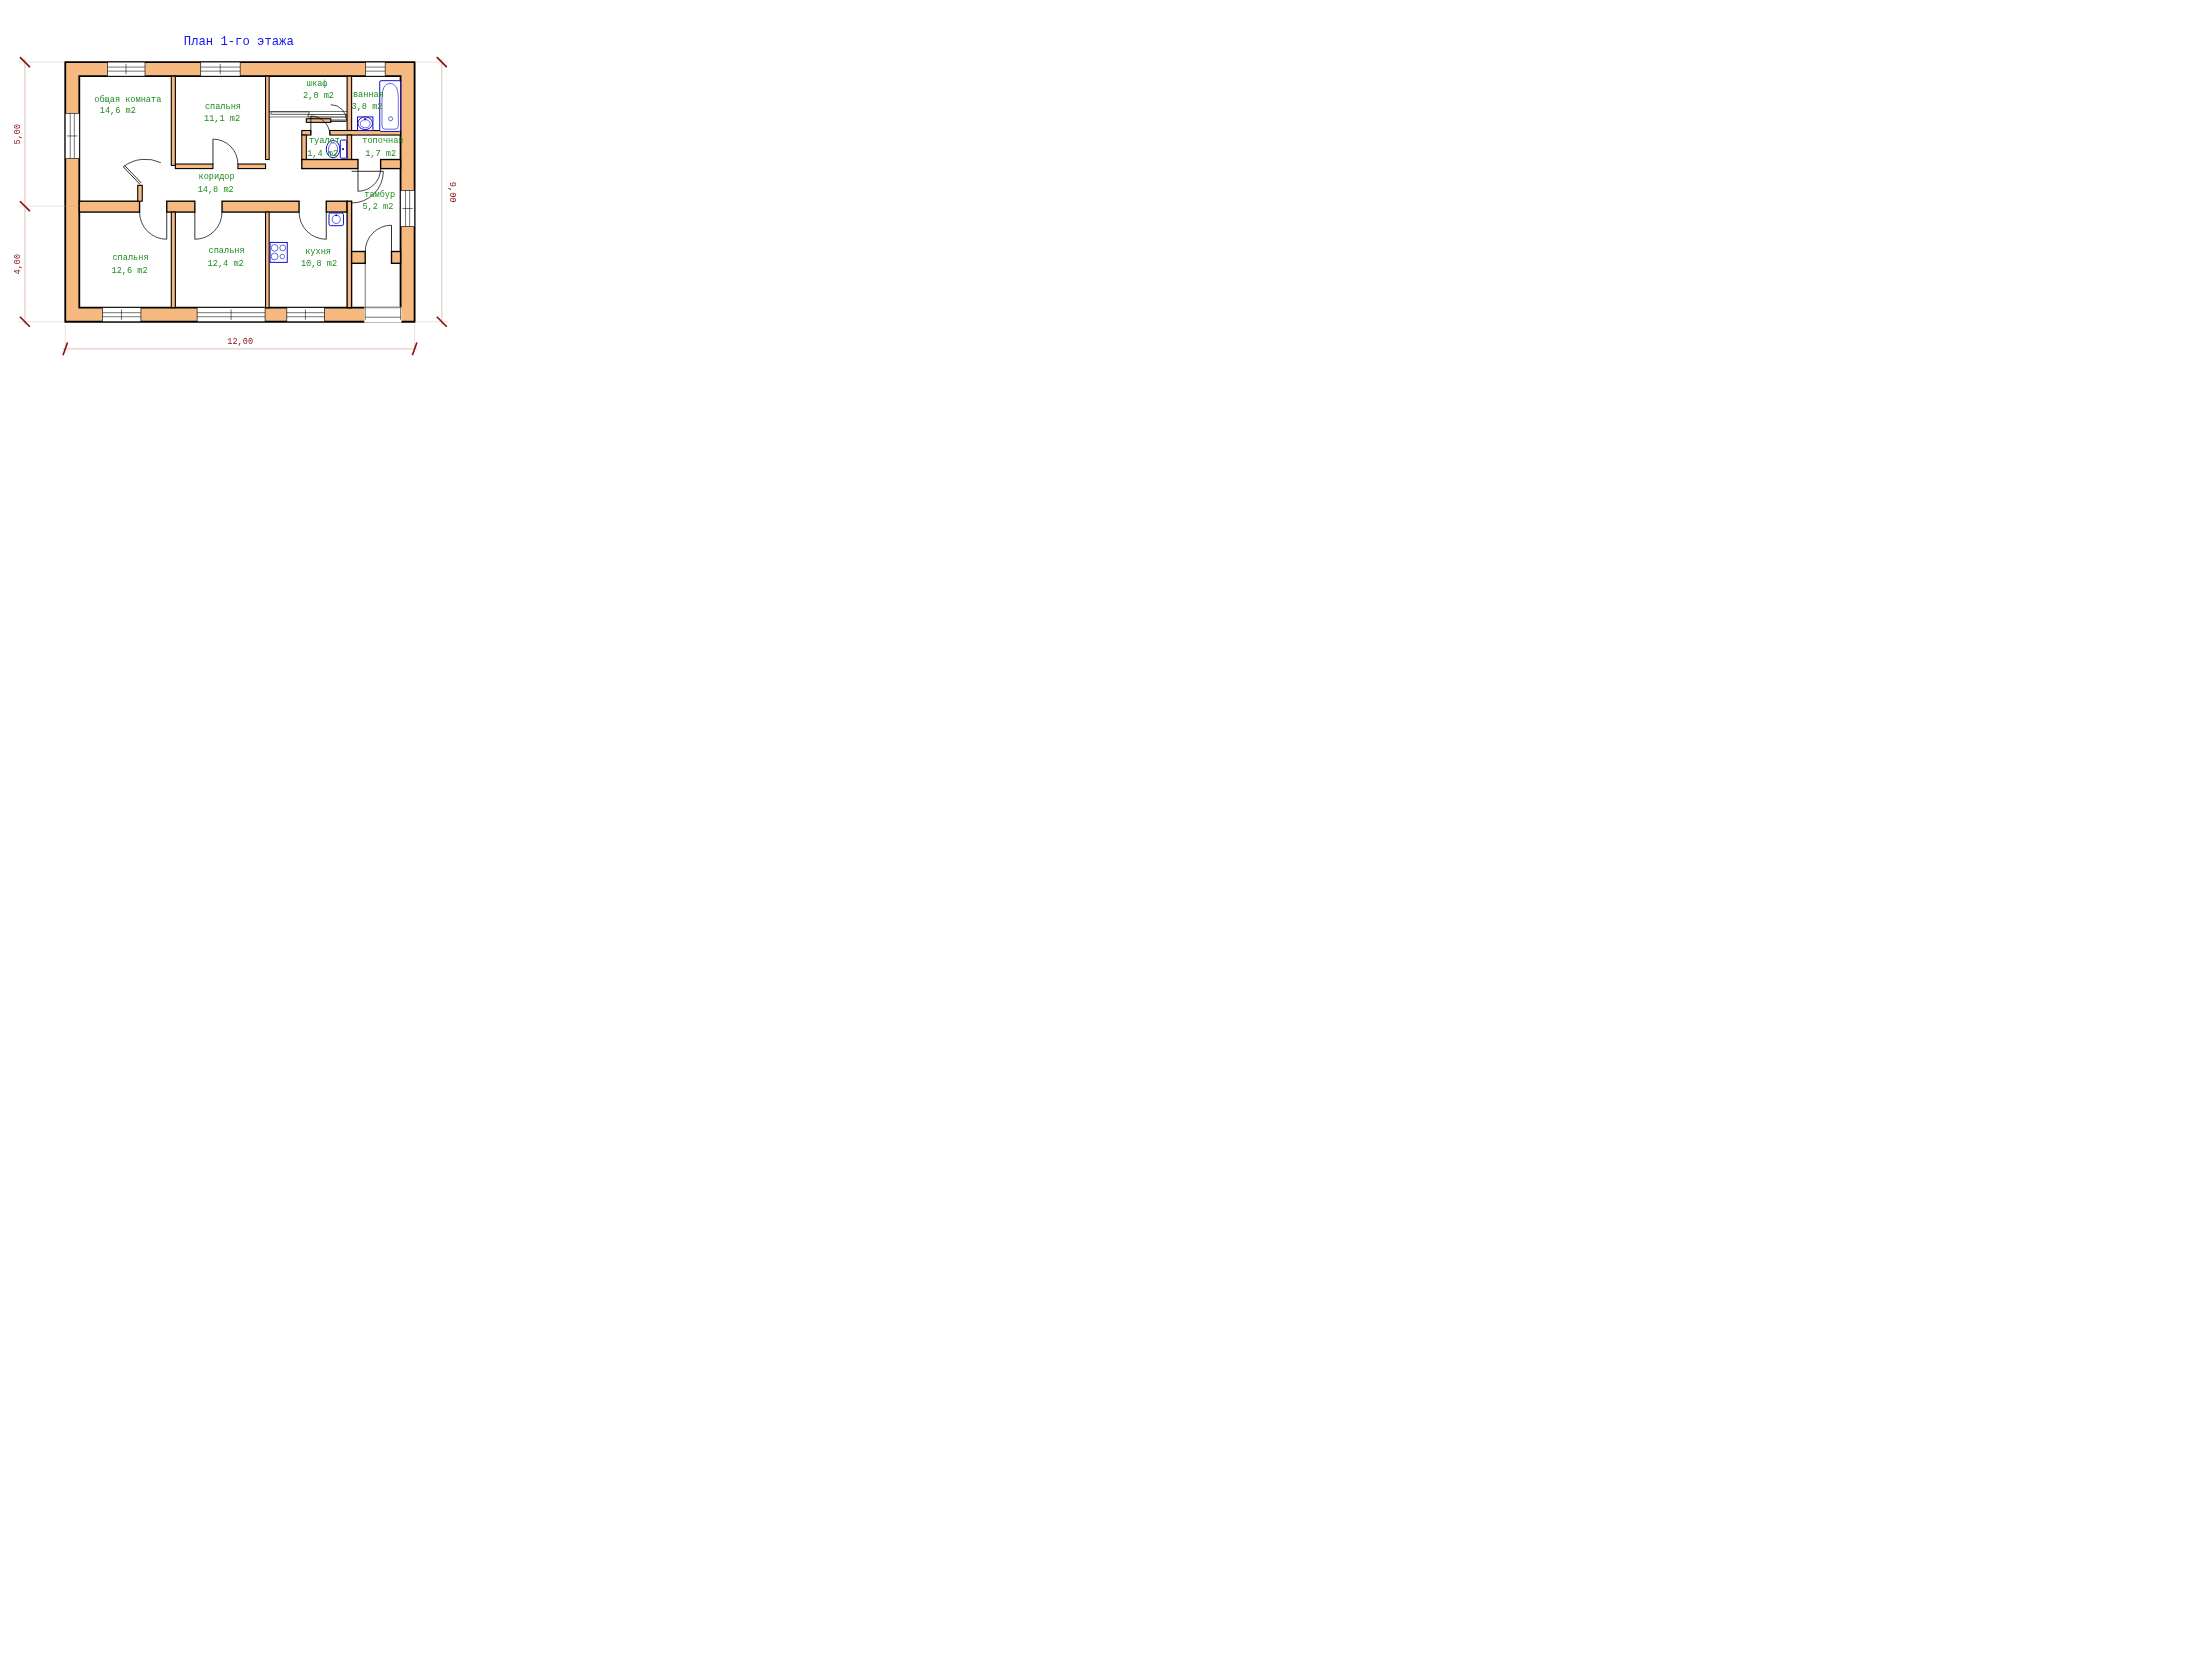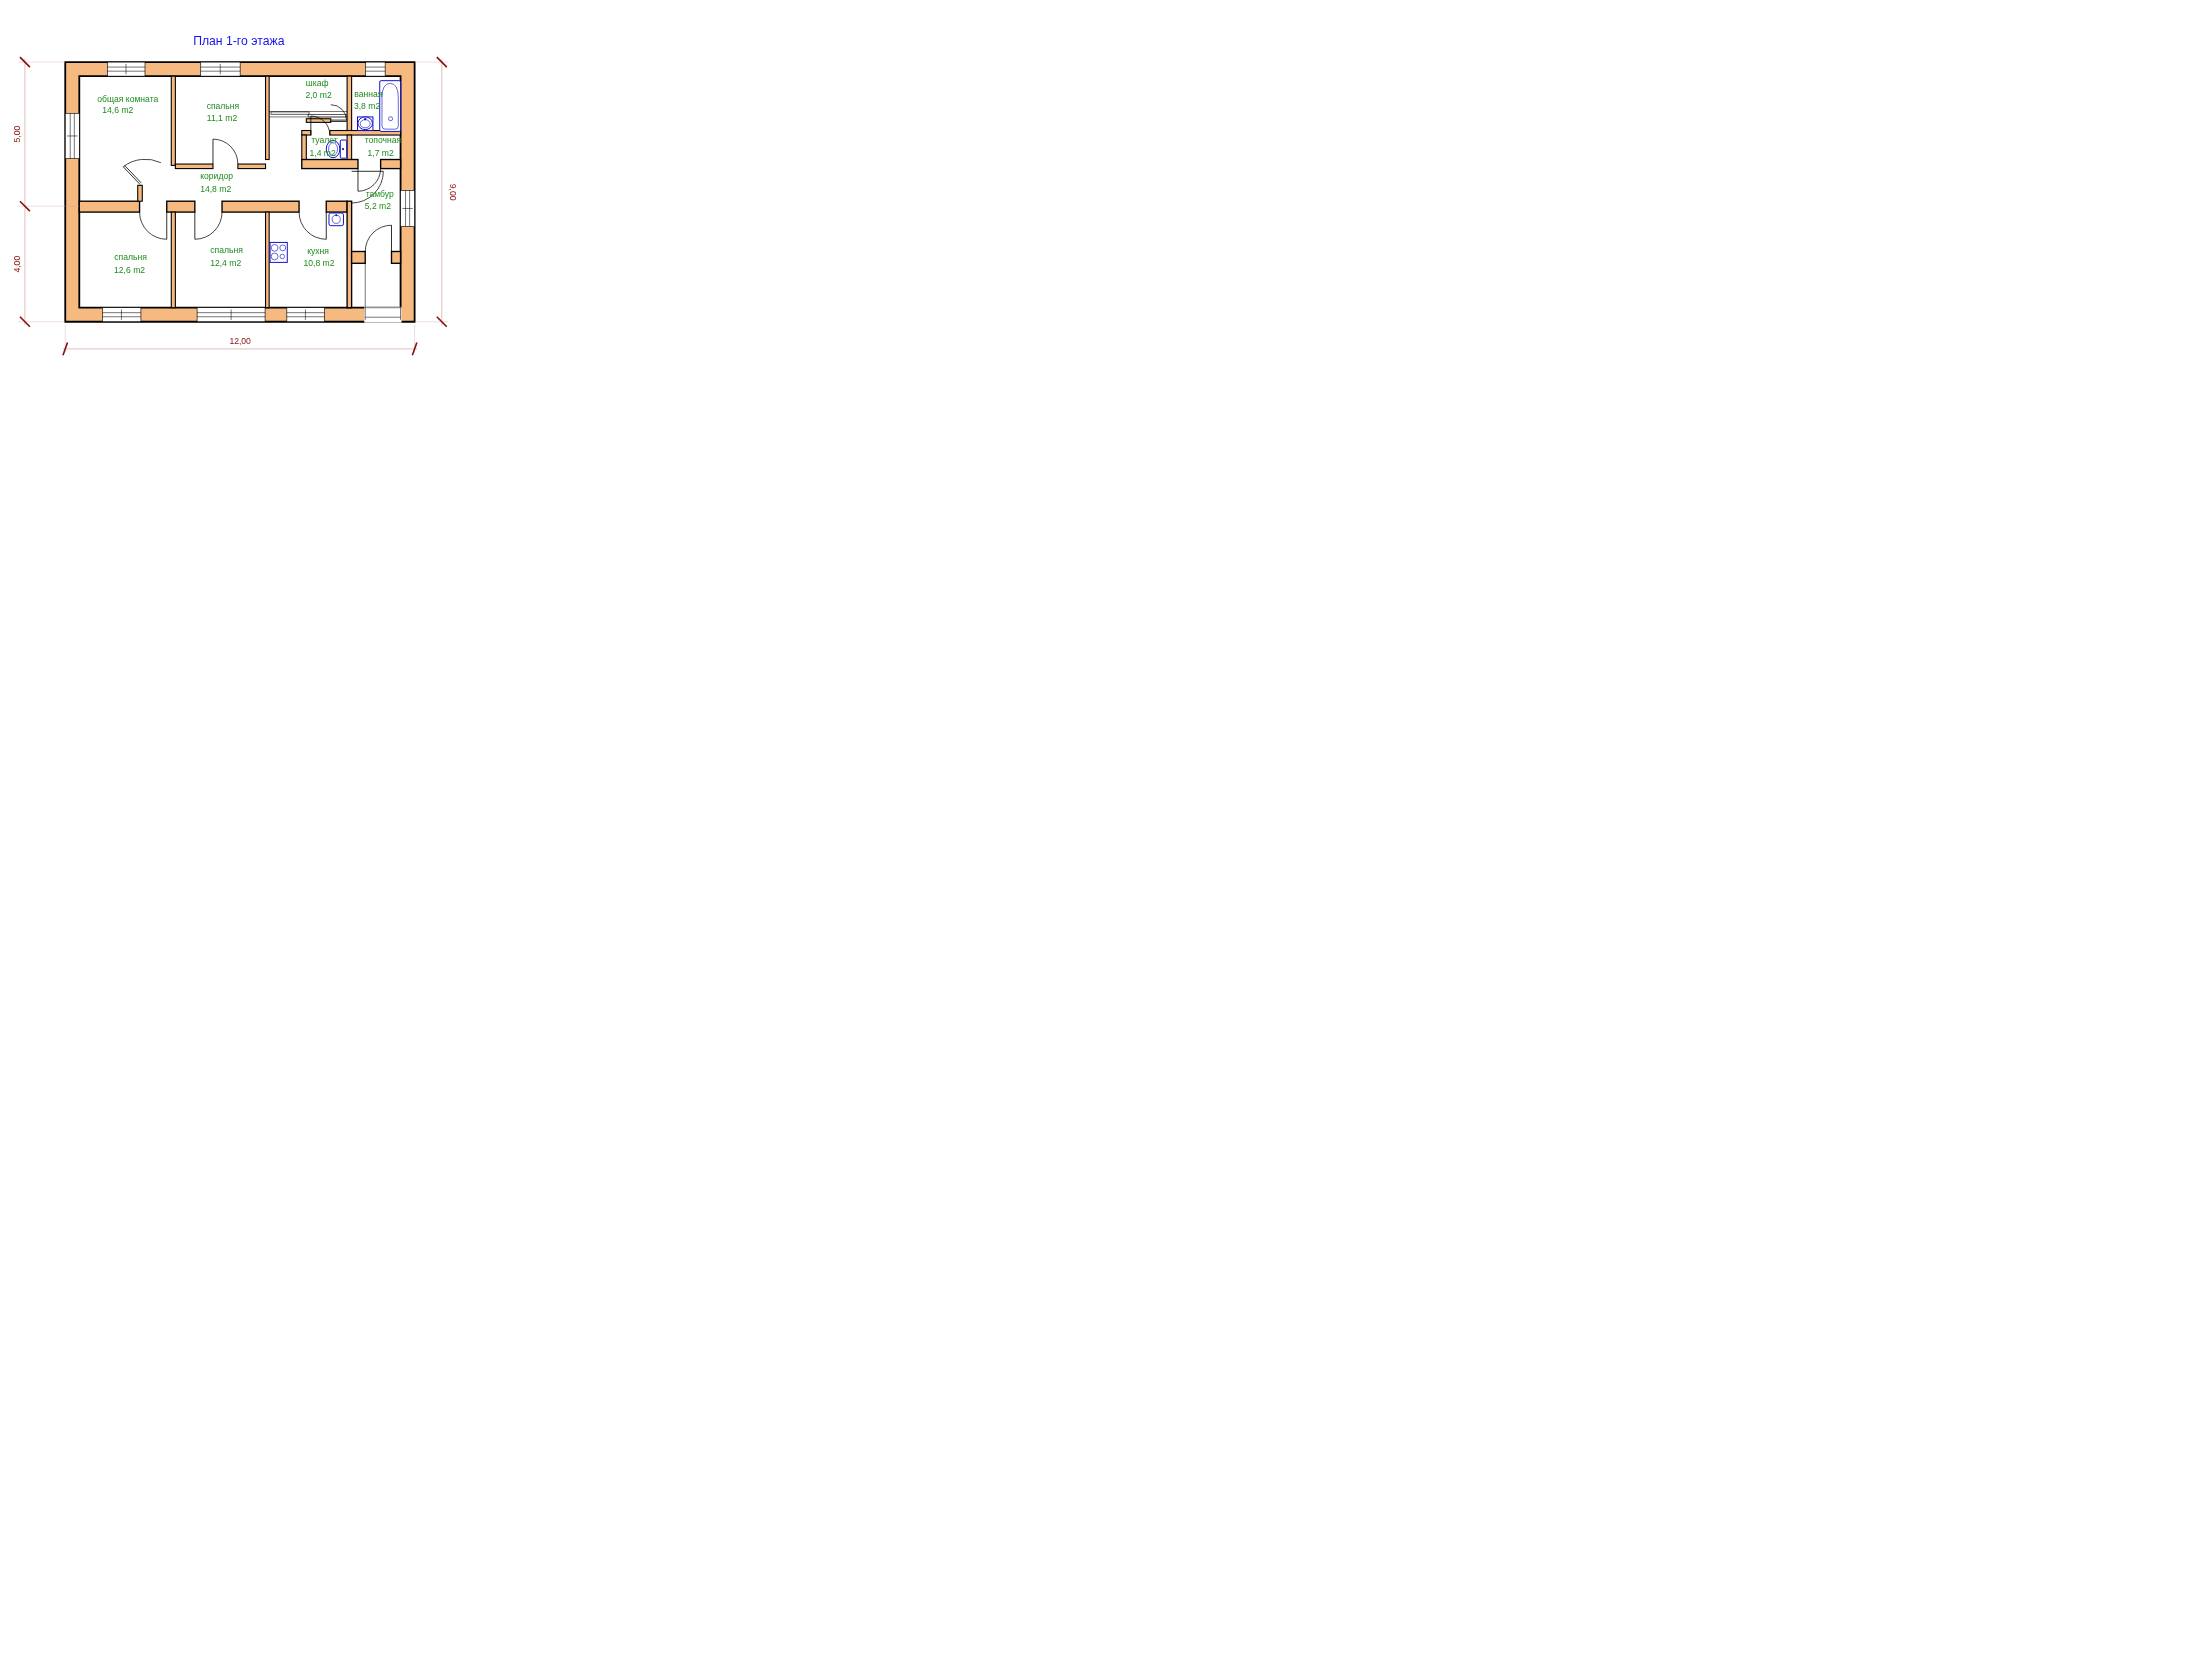--- a/index.html
+++ b/index.html
@@ -1,17 +1,17 @@
 <!DOCTYPE html>
 <html style="font-size:7.3px"><head>
 <meta charset="utf-8">
 <style>
   html,body{margin:0;padding:0;background:#ffffff;}
   #stage{position:relative;width:551px;height:416px;background:#fff;overflow:hidden;
-         font-family:Liberation Sans, sans-serif;}
+         font-family:Liberation Mono, monospace;}
   svg{position:absolute;left:0;top:0;}
   .wall{fill:#F6BA80;stroke:#000000;stroke-width:3;}
   .wall-ext{fill:#F6BA80;stroke:#000000;stroke-width:4;fill-rule:evenodd;}
   .thinwall{fill:#F6BA80;stroke:#000000;stroke-width:2.4;}
   .win-frame{fill:#ffffff;stroke:#000000;stroke-width:1.4;}
   .win-line{stroke:#000000;stroke-width:1.2;fill:none;}
   .door{stroke:#000000;stroke-width:1.6;fill:none;}
   .leaf{stroke:#000000;stroke-width:1.8;fill:none;}
   .fx{stroke:#1111CC;stroke-width:2.2;fill:#ffffff;}
   .fx-thin{stroke:#1111CC;stroke-width:1.4;fill:none;}

